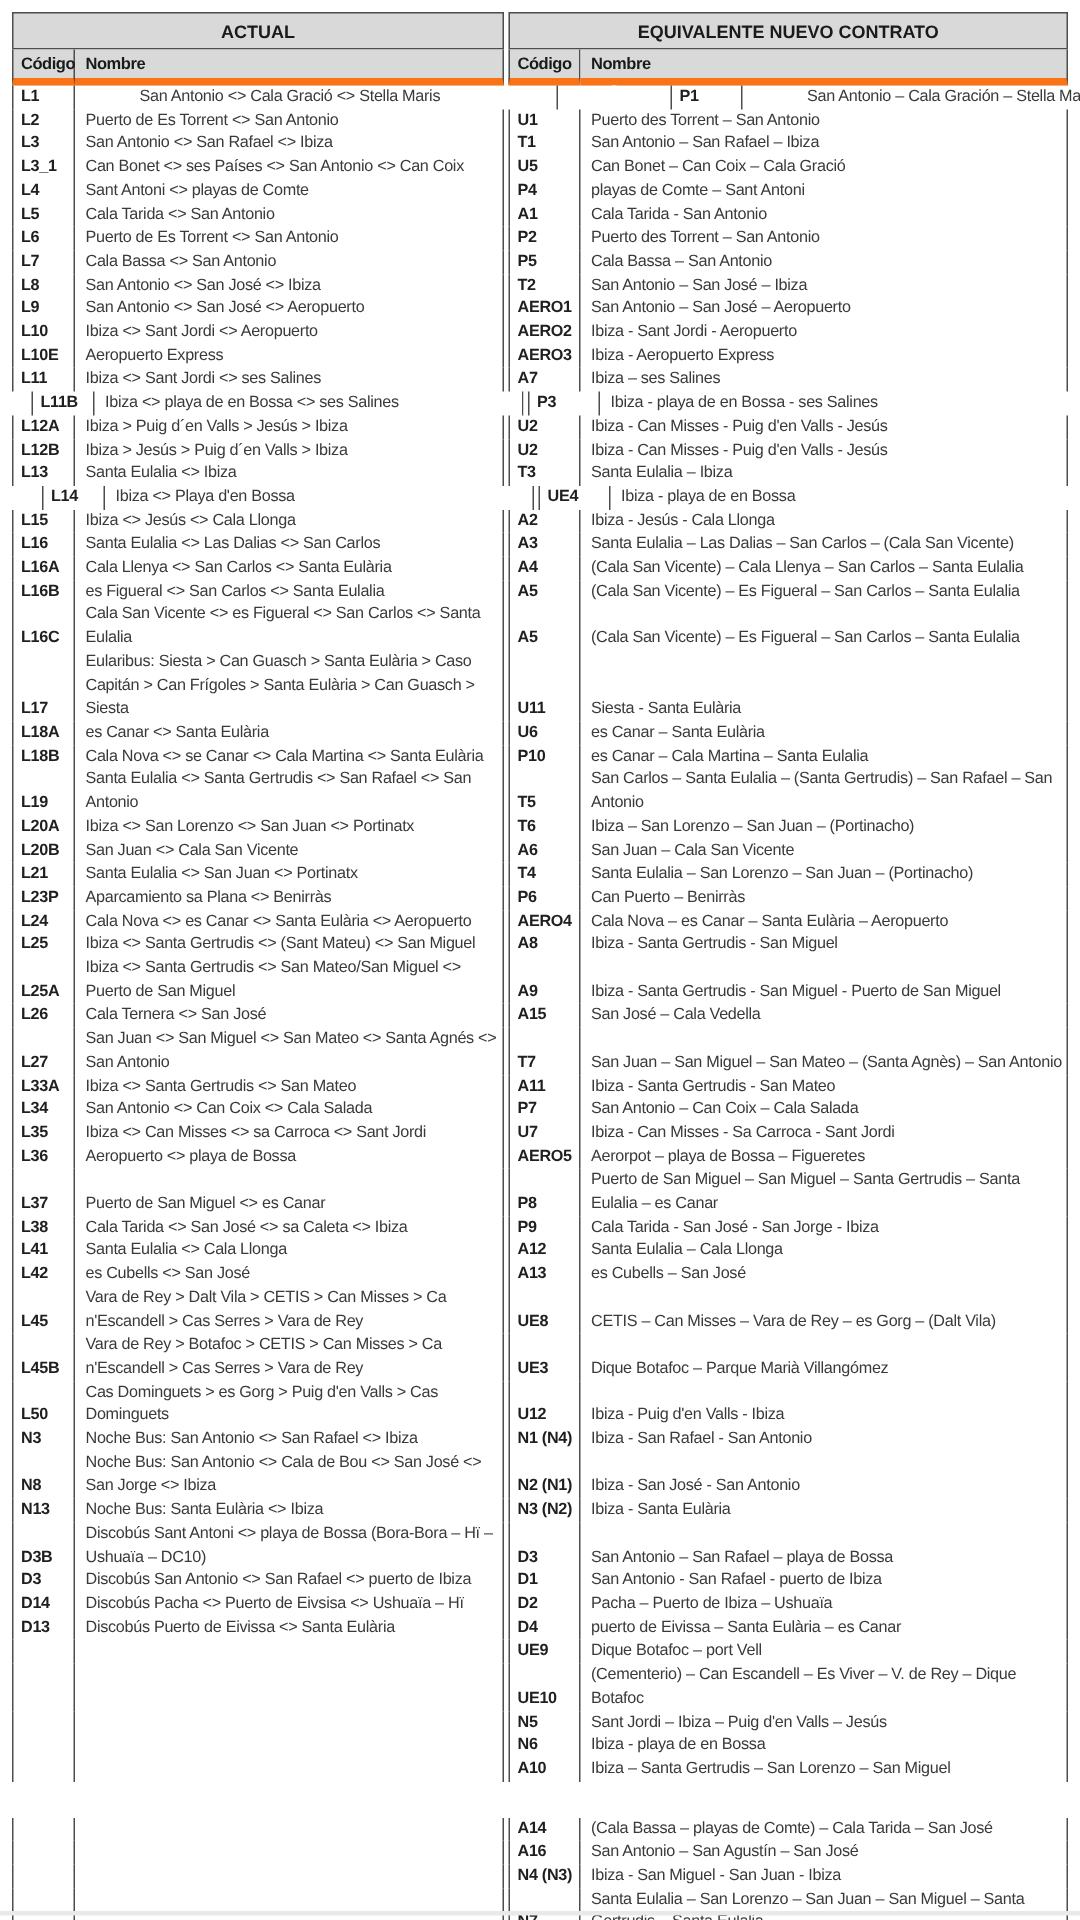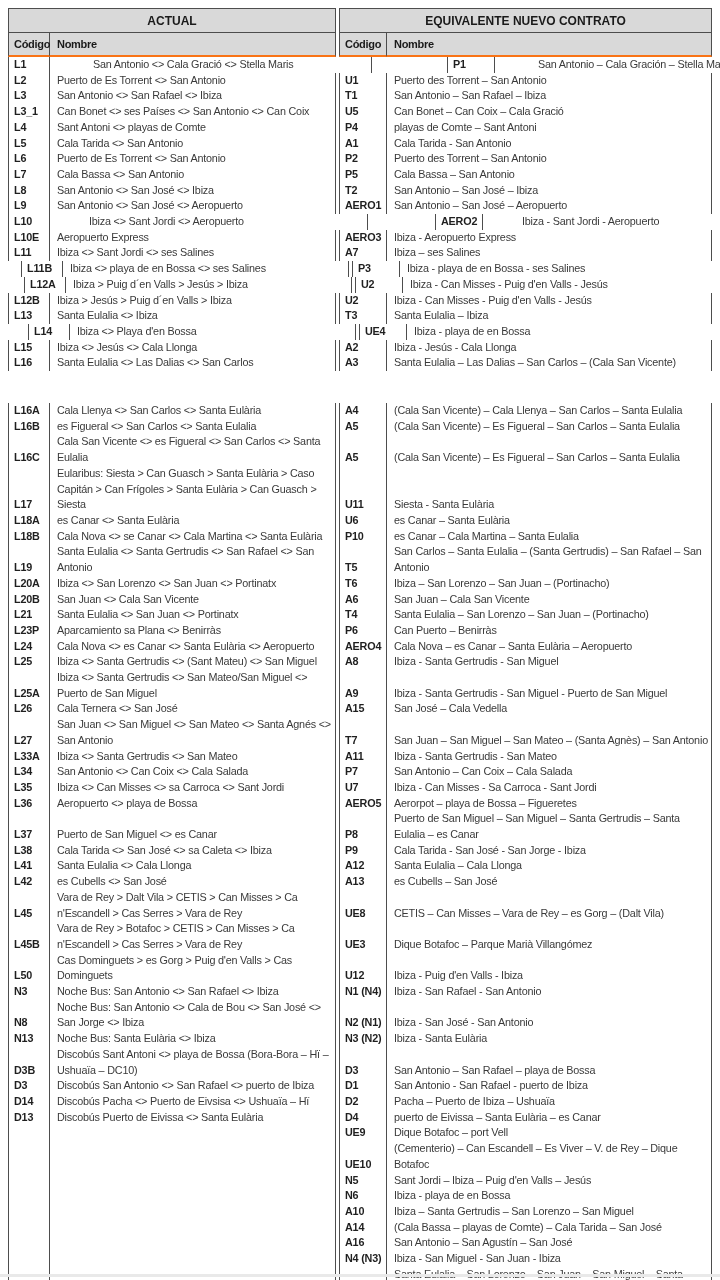--- a/index.html
+++ b/index.html
@@ -48,21 +48,21 @@
   .hcell {
     box-sizing: border-box;
     background: #d9d9d9;
     height: 24px;
     display: flex;
     align-items: center;
     font-size: 11px;
     font-weight: 700;
     letter-spacing: -0.3px;
     color: #1a1a1a;
-    border-bottom: 2px solid #f97316;
+    border-bottom: 5px solid #f97316;
   }
   .cell {
     box-sizing: border-box;
     display: flex;
     align-items: flex-end;
     overflow: hidden;
   }
   .code {
     font-weight: 700;
     color: #1f1f1f;
@@ -183,21 +183,21 @@
           <div class="cell code bl br"><span>T2</span></div>
           <div class="cell name br"><span>San Antonio – San José – Ibiza</span></div>
         </div>
         <div class="trow" style="min-height: 15.7px;">
           <div class="cell code bl br"><span>L9</span></div>
           <div class="cell name br"><span>San Antonio &lt;&gt; San José &lt;&gt; Aeropuerto</span></div>
           <div class="gapcol"></div>
           <div class="cell code bl br"><span>AERO1</span></div>
           <div class="cell name br"><span>San Antonio – San José – Aeropuerto</span></div>
         </div>
-        <div class="trow" style="min-height: 15.7px; gap: 32px;">
+        <div class="trow" style="min-height: 15.7px;">
           <div class="cell code bl br"><span>L10</span></div>
           <div class="cell name br"><span>Ibiza &lt;&gt; Sant Jordi &lt;&gt; Aeropuerto</span></div>
           <div class="gapcol"></div>
           <div class="cell code bl br"><span>AERO2</span></div>
           <div class="cell name br"><span>Ibiza - Sant Jordi - Aeropuerto</span></div>
         </div>
         <div class="trow" style="min-height: 15.7px;">
           <div class="cell code bl br"><span>L10E</span></div>
           <div class="cell name br"><span>Aeropuerto Express</span></div>
           <div class="gapcol"></div>
@@ -211,21 +211,21 @@
           <div class="cell code bl br"><span>A7</span></div>
           <div class="cell name br"><span>Ibiza – ses Salines</span></div>
         </div>
         <div class="trow" style="min-height: 15.7px; margin-left: 13px;">
           <div class="cell code bl br"><span>L11B</span></div>
           <div class="cell name br"><span>Ibiza &lt;&gt; playa de en Bossa &lt;&gt; ses Salines</span></div>
           <div class="gapcol"></div>
           <div class="cell code bl br"><span>P3</span></div>
           <div class="cell name br"><span>Ibiza - playa de en Bossa - ses Salines</span></div>
         </div>
-        <div class="trow" style="min-height: 15.7px; margin-left: 16px;">
+        <div class="trow" style="min-height: 15.7px;">
           <div class="cell code bl br"><span>L12A</span></div>
           <div class="cell name br"><span>Ibiza &gt; Puig d´en Valls &gt; Jesús &gt; Ibiza</span></div>
           <div class="gapcol"></div>
           <div class="cell code bl br"><span>U2</span></div>
           <div class="cell name br"><span>Ibiza - Can Misses - Puig d'en Valls - Jesús</span></div>
         </div>
         <div class="trow" style="min-height: 15.7px;">
           <div class="cell code bl br"><span>L12B</span></div>
           <div class="cell name br"><span>Ibiza &gt; Jesús &gt; Puig d´en Valls &gt; Ibiza</span></div>
           <div class="gapcol"></div>
@@ -253,21 +253,21 @@
           <div class="cell code bl br"><span>A2</span></div>
           <div class="cell name br"><span>Ibiza - Jesús - Cala Llonga</span></div>
         </div>
         <div class="trow" style="min-height: 15.7px;">
           <div class="cell code bl br"><span>L16</span></div>
           <div class="cell name br"><span>Santa Eulalia &lt;&gt; Las Dalias &lt;&gt; San Carlos</span></div>
           <div class="gapcol"></div>
           <div class="cell code bl br"><span>A3</span></div>
           <div class="cell name br"><span>Santa Eulalia – Las Dalias – San Carlos – (Cala San Vicente)</span></div>
         </div>
-        <div class="trow" style="min-height: 15.7px; margin-top: 32px;">
+        <div class="trow" style="min-height: 15.7px;">
           <div class="cell code bl br"><span>L16A</span></div>
           <div class="cell name br"><span>Cala Llenya &lt;&gt; San Carlos &lt;&gt; Santa Eulària</span></div>
           <div class="gapcol"></div>
           <div class="cell code bl br"><span>A4</span></div>
           <div class="cell name br"><span>(Cala San Vicente) – Cala Llenya – San Carlos – Santa Eulalia</span></div>
         </div>
         <div class="trow" style="min-height: 15.7px;">
           <div class="cell code bl br"><span>L16B</span></div>
           <div class="cell name br"><span>es Figueral &lt;&gt; San Carlos &lt;&gt; Santa Eulalia</span></div>
           <div class="gapcol"></div>
@@ -540,21 +540,21 @@
           <div class="cell code bl br"><span>N6</span></div>
           <div class="cell name br"><span>Ibiza - playa de en Bossa</span></div>
         </div>
         <div class="trow" style="min-height: 15.7px;">
           <div class="cell code bl br"></div>
           <div class="cell name br"></div>
           <div class="gapcol"></div>
           <div class="cell code bl br"><span>A10</span></div>
           <div class="cell name br"><span>Ibiza – Santa Gertrudis – San Lorenzo – San Miguel</span></div>
         </div>
-        <div class="trow" style="min-height: 15.7px;">
+        <div class="trow" style="min-height: 15.7px; margin-top: 24px;">
           <div class="cell code bl br"></div>
           <div class="cell name br"></div>
           <div class="gapcol"></div>
           <div class="cell code bl br"><span>A14</span></div>
           <div class="cell name br"><span>(Cala Bassa – playas de Comte) – Cala Tarida – San José</span></div>
         </div>
         <div class="trow" style="min-height: 15.7px;">
           <div class="cell code bl br"></div>
           <div class="cell name br"></div>
           <div class="gapcol"></div>

